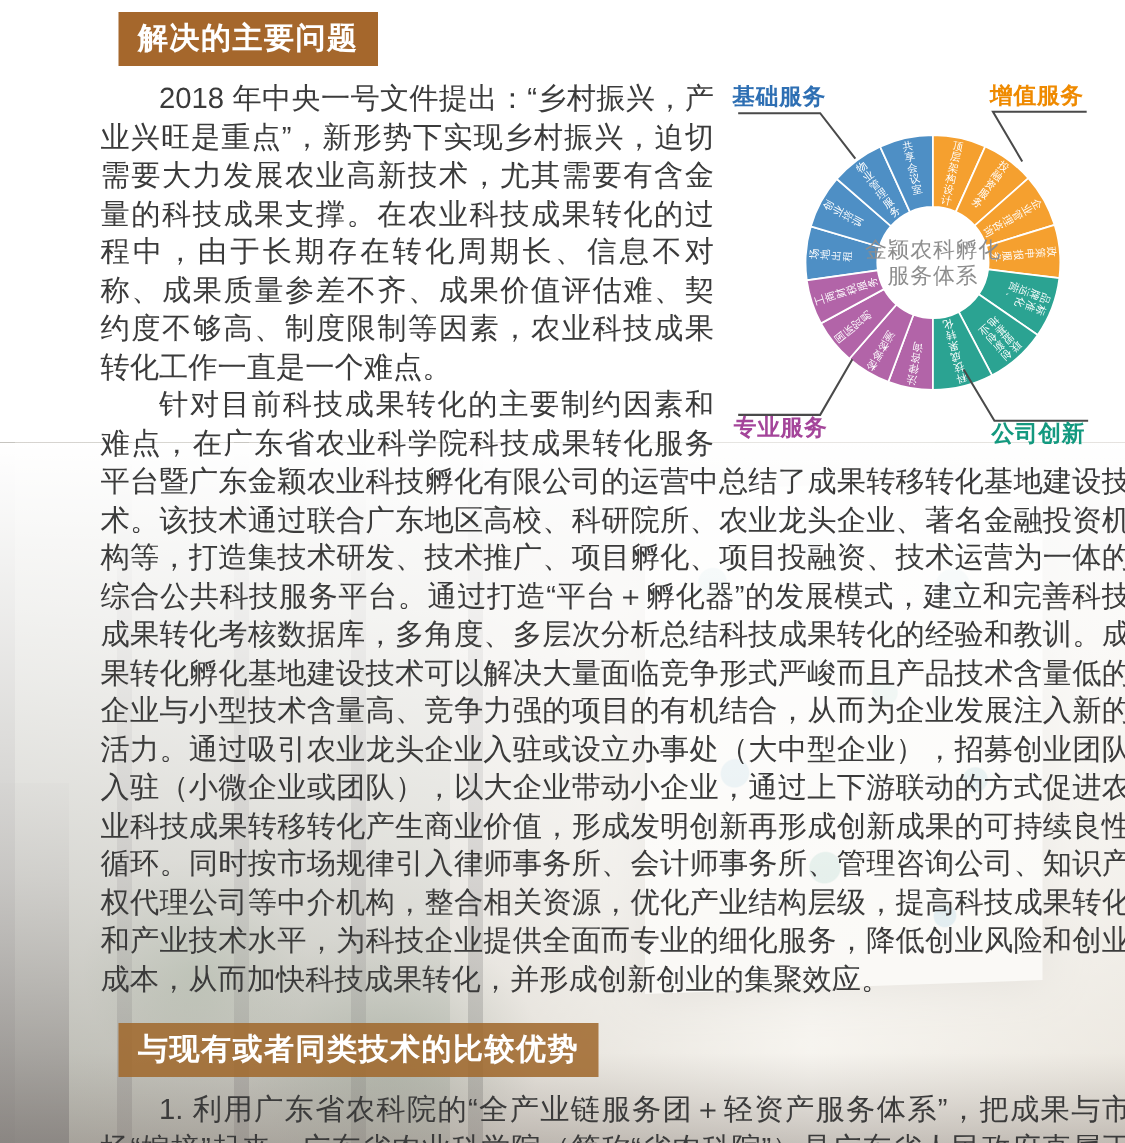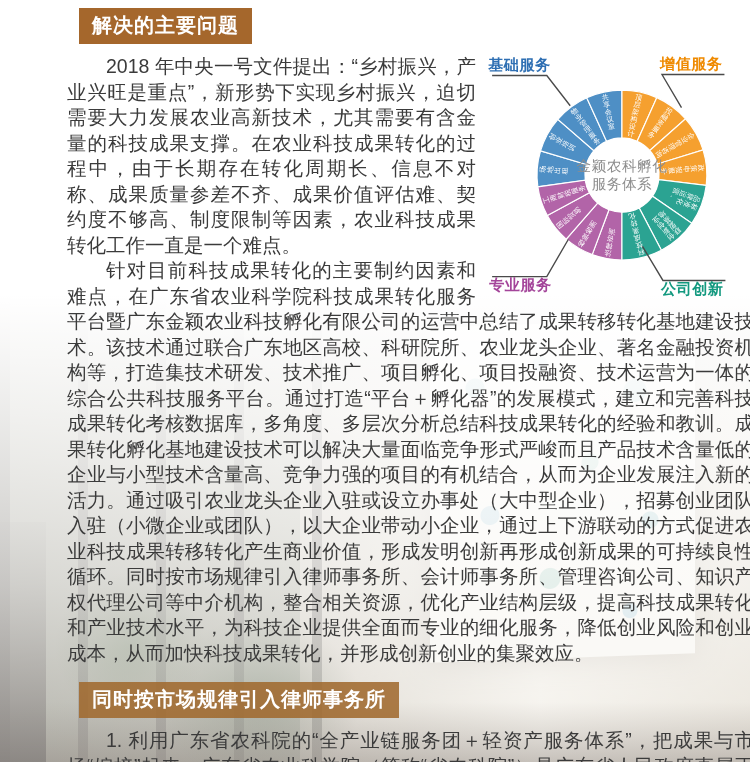--- a/index.html
+++ b/index.html
@@ -212,18 +212,18 @@
             <circle cx="136" cy="124" r="38" fill="#fff"></circle>
             <text x="136" y="120" fill="#8d8d8d" font-size="15" text-anchor="middle" letter-spacing="0.5">金颖农科孵化</text>
             <text x="136" y="138" fill="#8d8d8d" font-size="15" text-anchor="middle" letter-spacing="0.5">服务体系</text>
           </svg>
       </div>
       <p class="para">2018 年中央一号文件提出：“乡村振兴，产业兴旺是重点”，新形势下实现乡村振兴，迫切需要大力发展农业高新技术，尤其需要有含金量的科技成果支撑。在农业科技成果转化的过程中，由于长期存在转化周期长、信息不对称、成果质量参差不齐、成果价值评估难、契约度不够高、制度限制等因素，农业科技成果转化工作一直是一个难点。</p>
       <p class="para">针对目前科技成果转化的主要制约因素和难点，在广东省农业科学院科技成果转化服务平台暨广东金颖农业科技孵化有限公司的运营中总结了成果转移转化基地建设技术。该技术通过联合广东地区高校、科研院所、农业龙头企业、著名金融投资机构等，打造集技术研发、技术推广、项目孵化、项目投融资、技术运营为一体的综合公共科技服务平台。通过打造“平台＋孵化器”的发展模式，建立和完善科技成果转化考核数据库，多角度、多层次分析总结科技成果转化的经验和教训。成果转化孵化基地建设技术可以解决大量面临竞争形式严峻而且产品技术含量低的企业与小型技术含量高、竞争力强的项目的有机结合，从而为企业发展注入新的活力。通过吸引农业龙头企业入驻或设立办事处（大中型企业），招募创业团队入驻（小微企业或团队），以大企业带动小企业，通过上下游联动的方式促进农业科技成果转移转化产生商业价值，形成发明创新再形成创新成果的可持续良性循环。同时按市场规律引入律师事务所、会计师事务所、管理咨询公司、知识产权代理公司等中介机构，整合相关资源，优化产业结构层级，提高科技成果转化和产业技术水平，为科技企业提供全面而专业的细化服务，降低创业风险和创业成本，从而加快科技成果转化，并形成创新创业的集聚效应。</p>
       <div class="clear"></div>
     </div>
 
-    <div class="sec-header sec-header2">同时按市场规律引入律师事务所</div>
+    <div class="sec-header sec-header2">与现有或者同类技术的比较优势</div>
 
     <p class="para">1. 利用广东省农科院的“全产业链服务团＋轻资产服务体系”，把成果与市场“嫁接”起来。广东省农业科学院（简称“省农科院”）是广东省人民政府直属正厅级事业单位，现设水稻、果树、农产品公共监测中心和农业生物基因研究中心等 15 个科研机构。全</p>
 
   </div>
 </div>
 
 </body></html>

